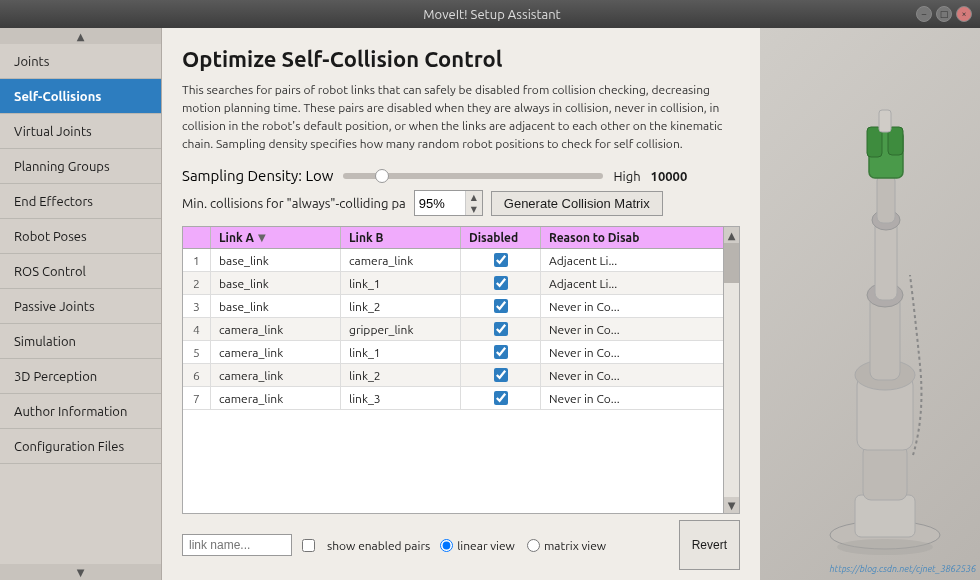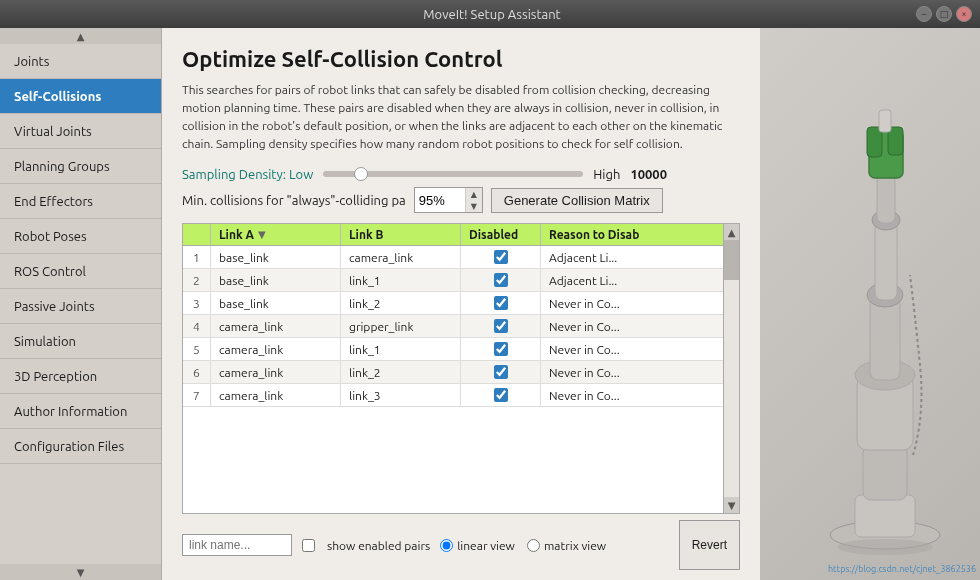--- a/index.html
+++ b/index.html
@@ -109,22 +109,22 @@
     }
 
     
     .controls-row {
       display: flex;
       align-items: center;
       gap: 10px;
       margin-bottom: 6px;
     }
     .sampling-label {
-      font-size: 13px;
-      color: #0f766e;
+      font-size: 15px;
+      color: #000000;
       white-space: nowrap;
     }
     .slider-track {
       flex: 1;
       height: 6px;
       background: #c0bbb6;
       border-radius: 3px;
       position: relative;
       max-width: 260px;
     }
@@ -193,21 +193,21 @@
       background: #e8e5e0;
       border: 1px solid #999;
       padding: 4px 12px;
       font-size: 13px;
       cursor: pointer;
       color: #1a1a1a;
     }
     .table-header {
       display: grid;
       grid-template-columns: 28px 130px 120px 80px 1fr 16px;
-      background: #bef264;
+      background: #f0abfc;
       border-bottom: 1px solid #aaa;
     }
     .th {
       padding: 4px 8px;
       font-weight: bold;
       font-size: 12px;
       color: #1a1a1a;
       border-right: 1px solid #bbb;
       display: flex; align-items: center; gap: 4px;
     }
@@ -315,20 +315,21 @@
       display: flex; align-items: center; justify-content: center;
       position: relative;
     }
     .watermark {
       position: absolute;
       bottom: 6px;
       right: 4px;
       font-size: 9px;
       color: #2d7dbf;
       opacity: 0.8;
+      font-style: italic;
     }
   </style>
 </head>
 <body>
 
 <div class="title-bar">
   <div style="width:60px"></div>
   <span class="title-bar-text">MoveIt! Setup Assistant</span>
   <div class="title-bar-buttons">
     <div class="title-btn">–</div>

